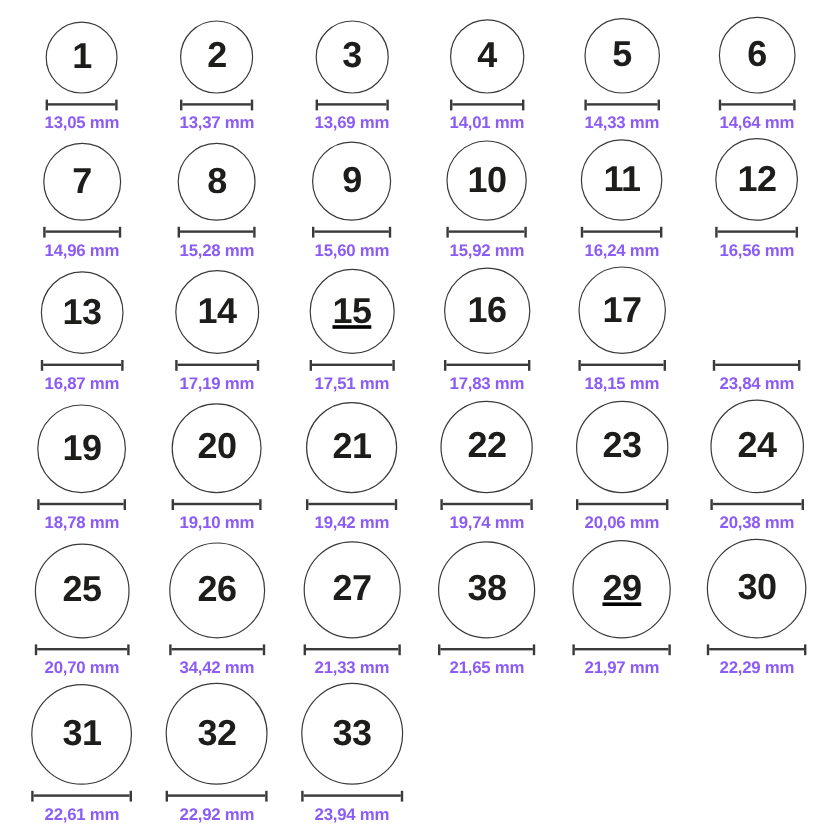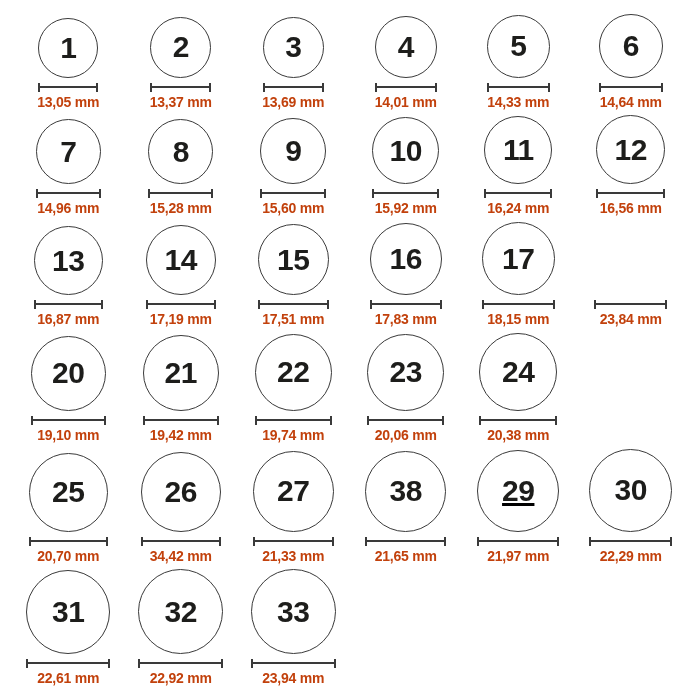--- a/index.html
+++ b/index.html
@@ -60,21 +60,21 @@
     position: absolute;
     left: 0;
     right: 0;
     top: 3px;
     border-top: 2px solid #3a3a3a;
   }
   .label {
     margin-top: 2px;
     font-weight: 700;
     font-size: 14px;
-    color: #c2410c;
+    color: #8b5cf6;
     letter-spacing: -0.2px;
     white-space: nowrap;
   }
 </style>
 </head>
 <body>
 
 <div id="chart">
     <div class="row">
   <div class="cell">
@@ -185,21 +185,21 @@
 
   <div class="cell">
     <div class="circle" style="width: 70px; height: 70px;">
       <span class="num">14</span>
     </div>
     <div class="dim" style="width: 70px;"></div>
     <div class="label">17,19 mm</div>
   </div>
 
   <div class="cell">
-    <div class="circle" style="width: 71px; height: 71px;">
+    <div class="circle" style="width: 71px; height: 71px; text-decoration: underline;">
       <span class="num">15</span>
     </div>
     <div class="dim" style="width: 71px;"></div>
     <div class="label">17,51 mm</div>
   </div>
 
   <div class="cell">
     <div class="circle" style="width: 72px; height: 72px;">
       <span class="num">16</span>
     </div>
@@ -214,20 +214,27 @@
     <div class="dim" style="width: 73px;"></div>
     <div class="label">18,15 mm</div>
   </div>
 
   <div class="cell">
     <div class="dim" style="width: 73px;"></div>
     <div class="label">23,84 mm</div>
   </div>
 </div>
     <div class="row">
+  <div class="cell">
+    <div class="circle" style="width: 74px; height: 74px;">
+      <span class="num">19</span>
+    </div>
+    <div class="dim" style="width: 74px;"></div>
+    <div class="label">18,78 mm</div>
+  </div>
 
   <div class="cell">
     <div class="circle" style="width: 75px; height: 75px;">
       <span class="num">20</span>
     </div>
     <div class="dim" style="width: 75px;"></div>
     <div class="label">19,10 mm</div>
   </div>
 
   <div class="cell">

